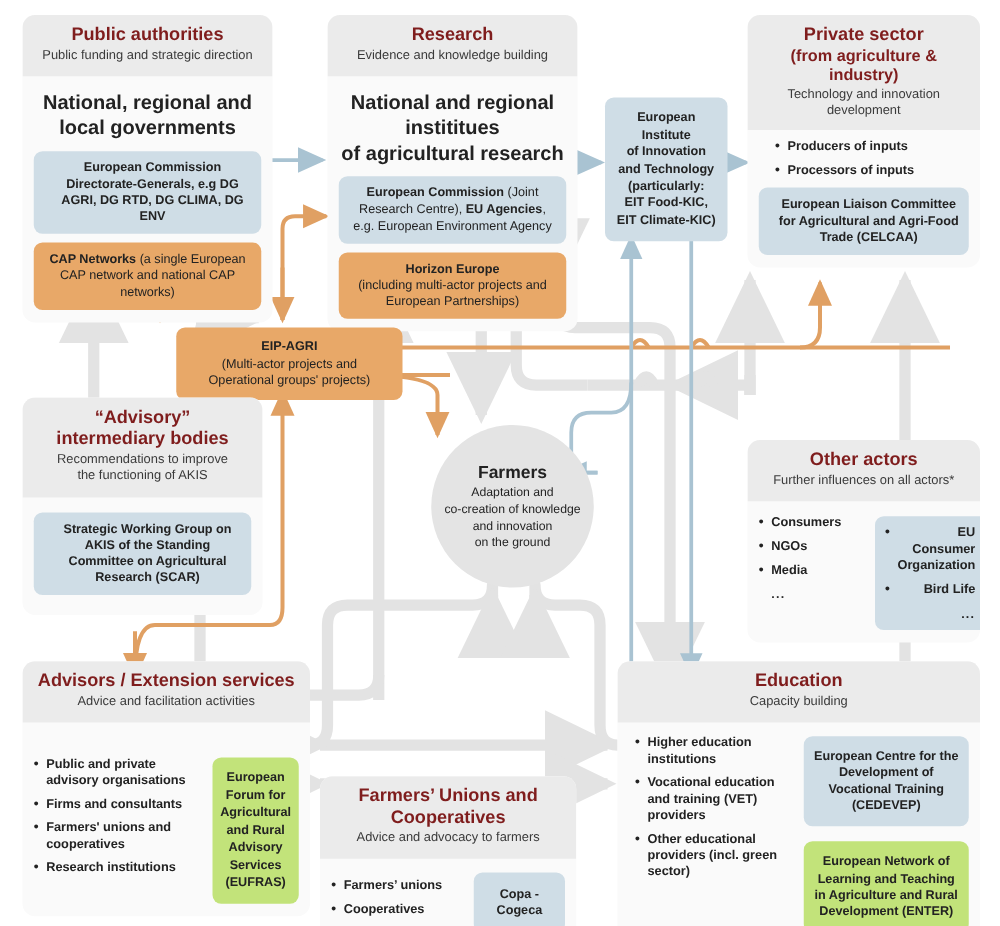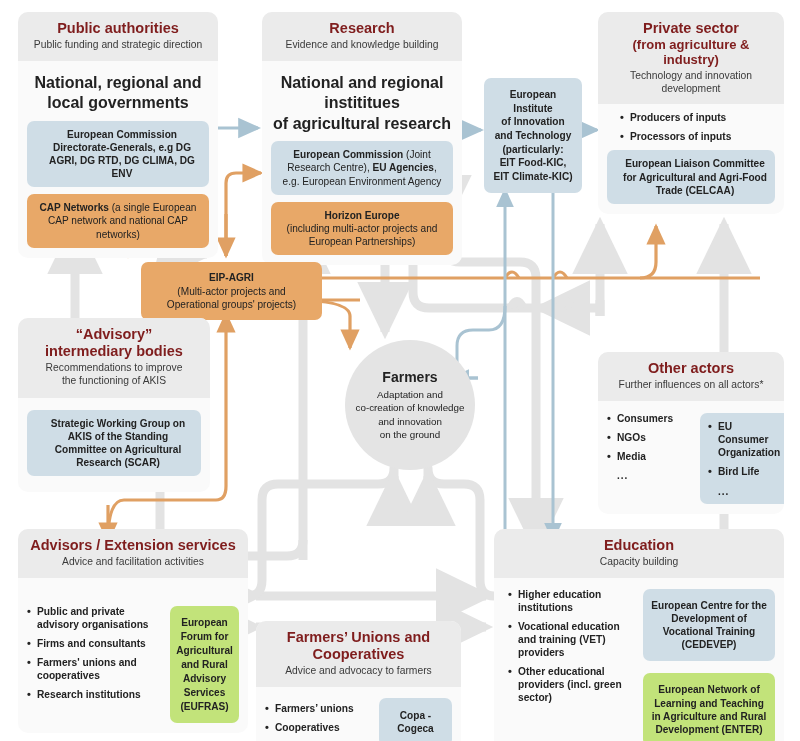--- a/index.html
+++ b/index.html
@@ -225,21 +225,21 @@
     </div>
     <div class="body row2" style="padding-top:12px;">
       <div class="col" style="flex:0 0 74px;">
         <ul class="bul">
             <li>Consumers</li>
             <li>NGOs</li>
             <li>Media</li>
           </ul>
         <div style="font-size:10px;font-weight:bold;padding-left:10px;letter-spacing:1px;">...</div>
       </div>
-      <div class="col chip blue" style="text-align:left;padding:8px 20px 6px 8px;">
+      <div class="col chip blue" style="text-align:right;padding:8px 20px 6px 8px;">
         <ul class="bul">
             <li>EU Consumer Organization</li>
             <li>Bird Life</li>
           </ul>
         <div style="font-size:10px;font-weight:bold;padding-left:10px;letter-spacing:1px;">...</div>
       </div>
     </div>
   </div>
 
   <div class="panel" id="advisors">

